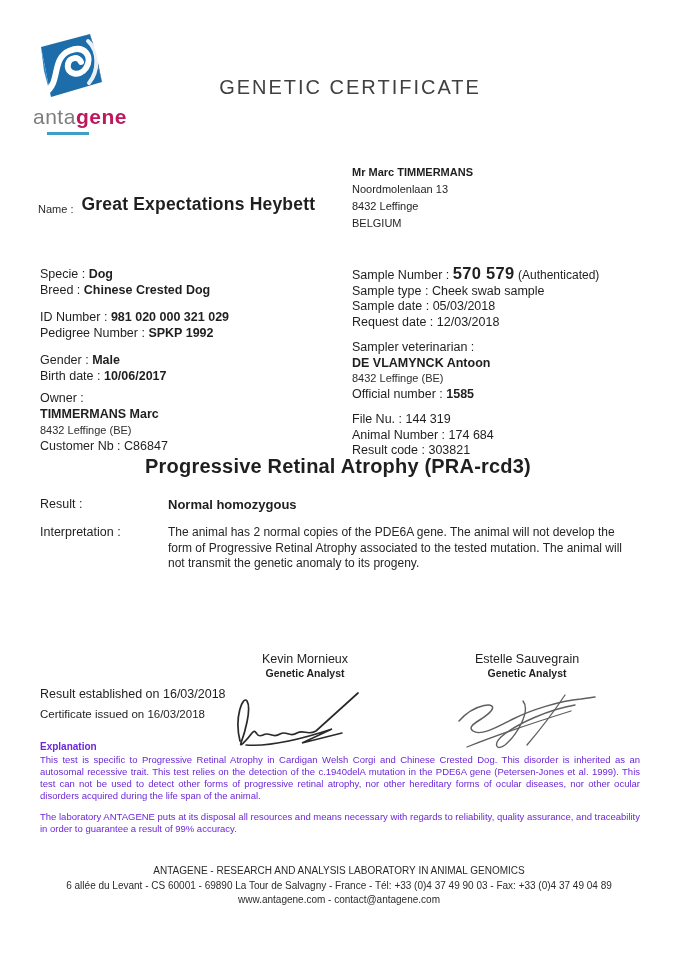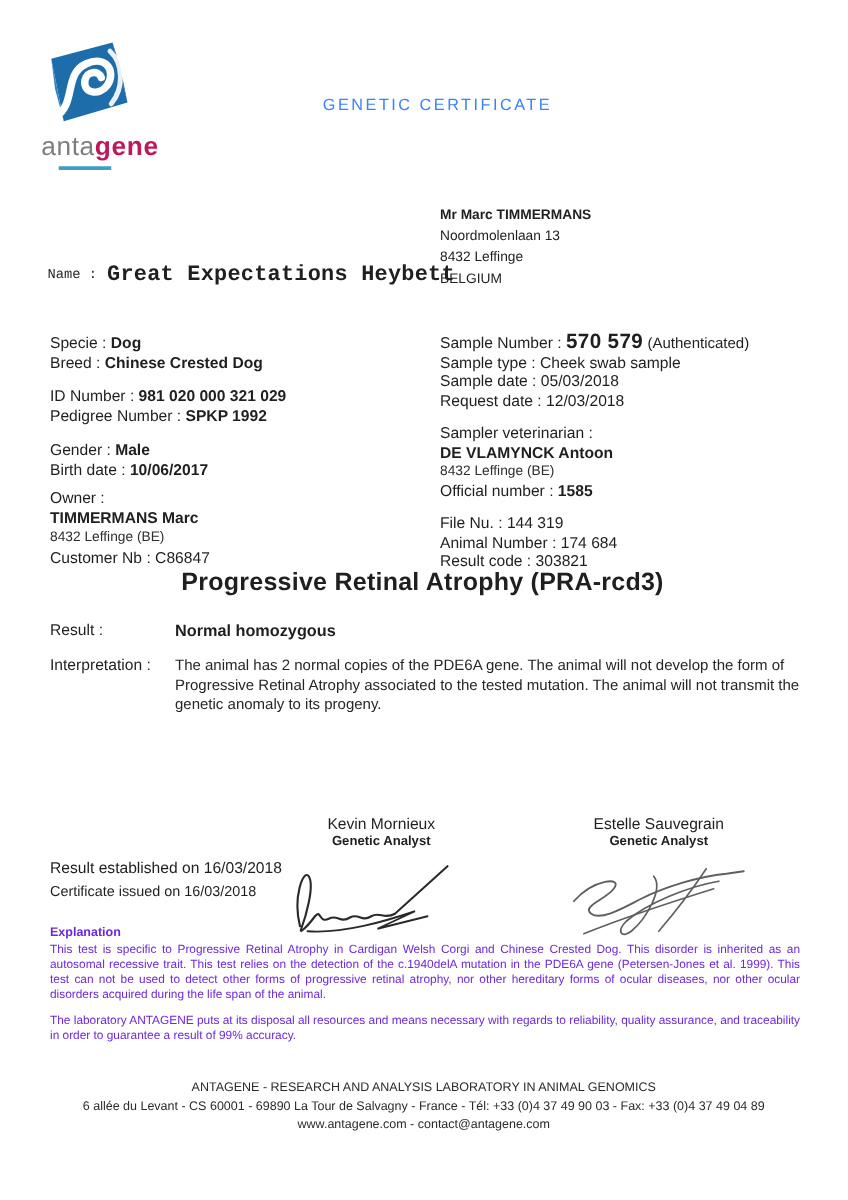--- a/index.html
+++ b/index.html
@@ -9,45 +9,45 @@
 
   
   .logo { position:absolute; left:33px; top:33px; width:100px; }
   .logo-word { font-size:21px; letter-spacing:.5px; margin-top:2px; white-space:nowrap; }
   .logo-word .lt { color:#7d7d7d; font-weight:400; }
   .logo-word .bd { color:#be185d; font-weight:700; }
   .logo-underline { width:42px; height:3px; margin:3px 0 0 14px; }
 
   
   .doc-title { position:absolute; left:60px; top:76px; width:580px; text-align:center;
-               font-size:13px; letter-spacing:2px; color:#3b82f6; }
+               font-size:20px; letter-spacing:2px; color:#404040; }
 
   
   .recipient { position:absolute; left:352px; top:164px; font-size:11px; line-height:17px; }
   .recipient .b { font-weight:700; }
 
   
-  .name-row { position:absolute; left:38px; top:210px; display:flex; align-items:center;font-family:Liberation Mono, monospace; }
+  .name-row { position:absolute; left:38px; top:194px; display:flex; align-items:flex-end; }
   .name-label { font-size:11px; color:#2a2a2a; margin-right:8px; }
   .name-value { font-size:17.5px; font-weight:700; letter-spacing:.2px; }
 
   
   .col { position:absolute; font-size:12.5px; line-height:16px; }
   .col-left  { left:40px;  top:266px; width:300px; }
   .col-right { left:352px; top:266px; width:300px; line-height:15.5px; }
   .grp { margin-bottom:11px; }
   .b { font-weight:700; }
   .small { font-size:11px; color:#2e2e2e; }
   .sample-num { font-size:16.5px; font-weight:700; letter-spacing:.3px; }
   .auth { font-size:12px; }
 
   
   .test-title { position:absolute; left:38px; top:455px; width:600px; text-align:center;
                 font-size:20px; font-weight:700; letter-spacing:.2px; }
-  .labeled-row { position:absolute; left:40px; width:600px; display:flex; }
+  .labeled-row { position:absolute; left:40px; width:600px; display:flex;gap:28px; }
   .row-result { top:497px; }
   .row-interp { top:525px; }
   .row-label { width:100px; flex:0 0 100px; font-size:12.5px; }
   .row-value-b { font-size:13px; font-weight:700; }
   .row-text { width:505px; font-size:12px; line-height:15.5px; color:#262626; }
 
   
   .sig-dates { position:absolute; left:40px; top:687px; }
   .sig-dates .d1 { font-size:12.5px; }
   .sig-dates .d2 { font-size:11.5px; margin-top:7px; }

